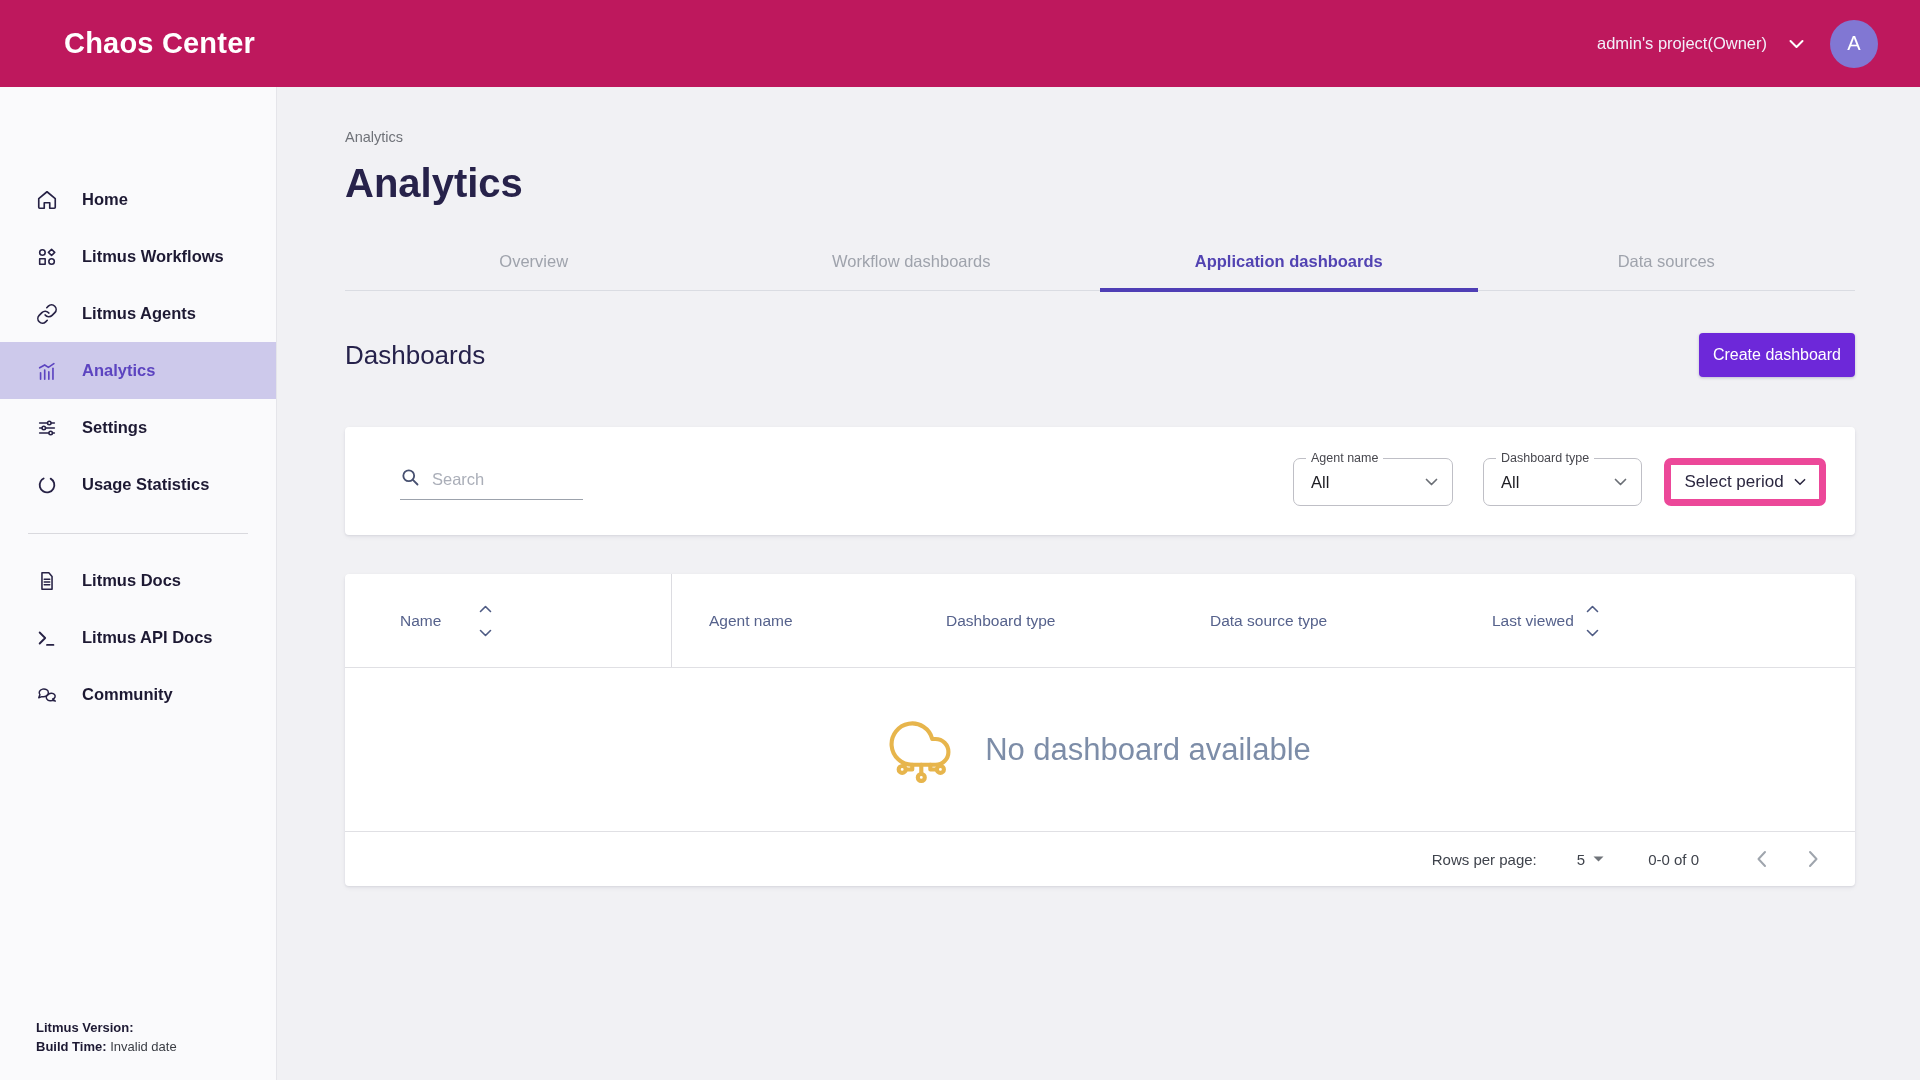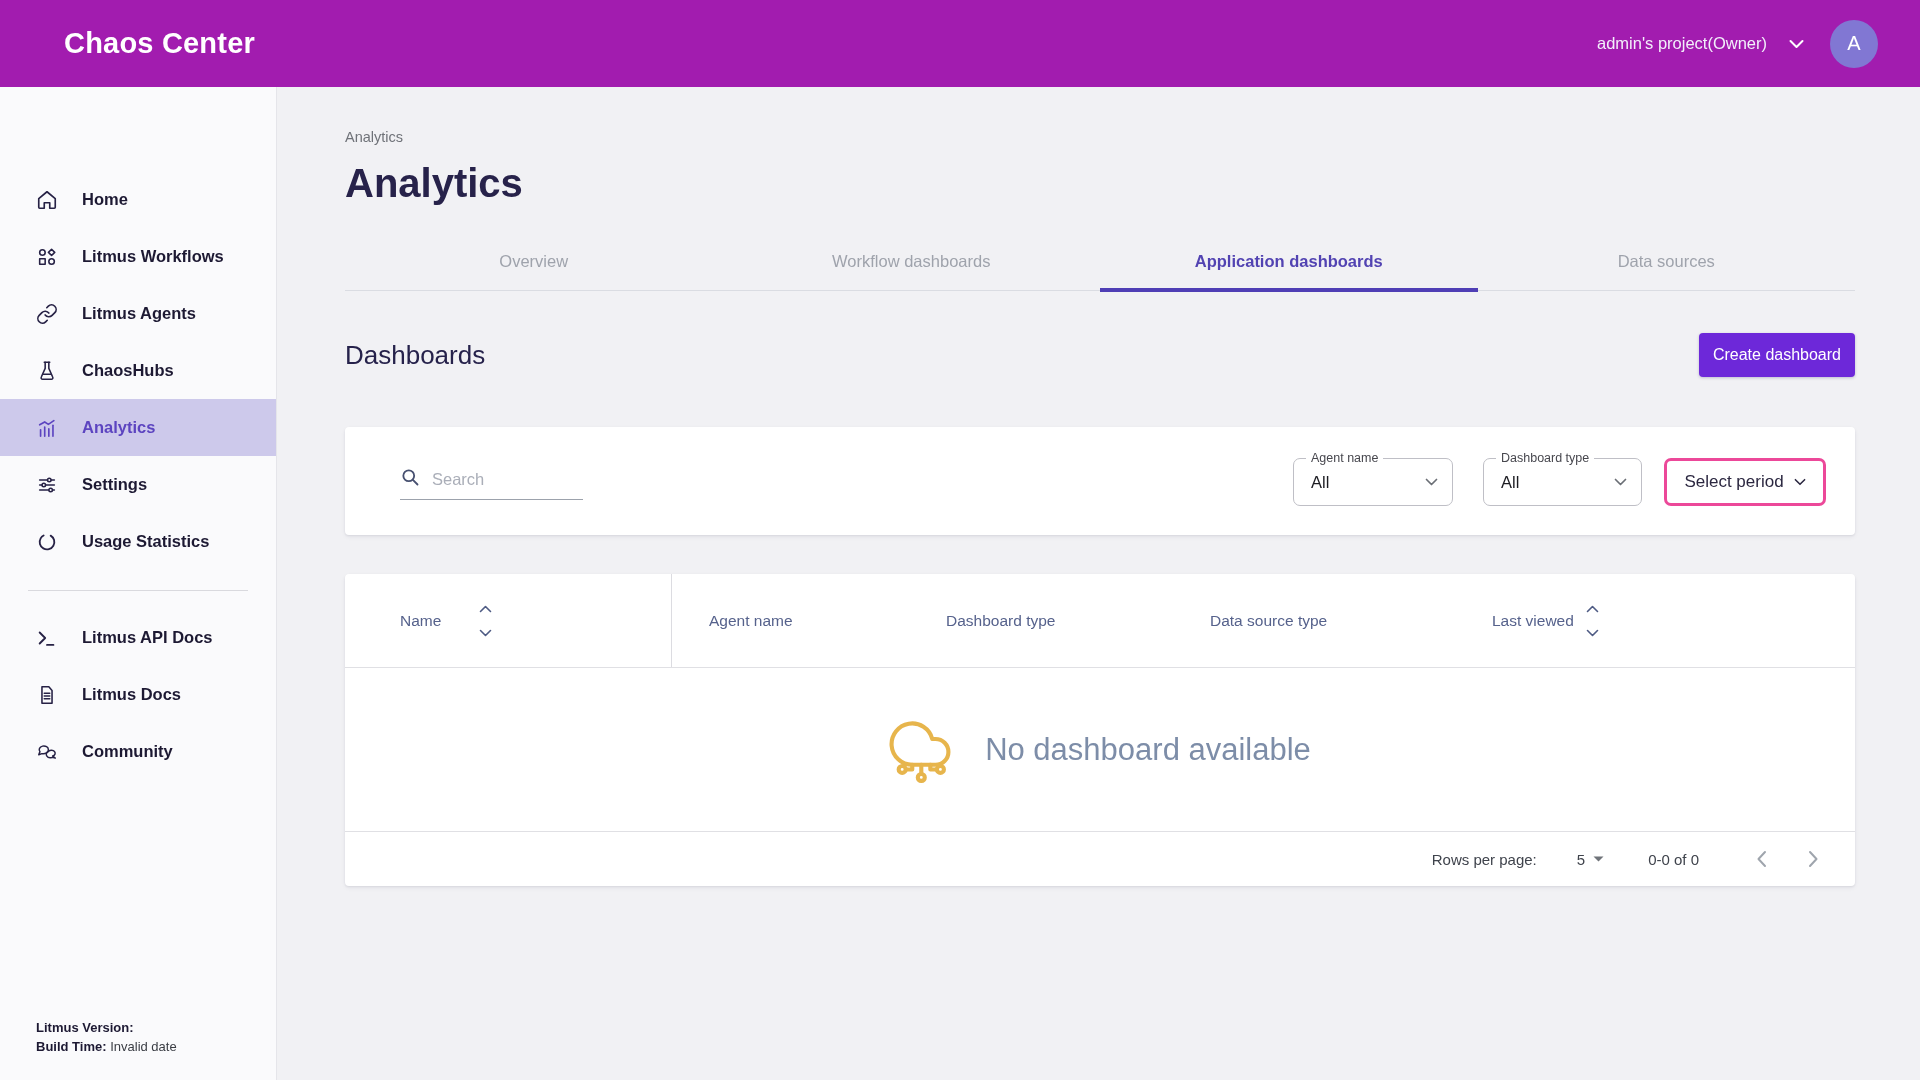--- a/index.html
+++ b/index.html
@@ -7,21 +7,21 @@
   body {
     font-family: "Liberation Sans", sans-serif;
     background: #f1f1f4;
     overflow: hidden;
     color: #1d1933;
   }
   .app { position: relative; width: 1920px; height: 1080px; }
 
   
   .header {
-    height: 87px; background: #a21caf; display: flex; align-items: center;
+    height: 87px; background: #be185d; display: flex; align-items: center;
     padding: 0 42px 0 64px; color: #ffffff;
   }
   .logo { font-size: 29px; font-weight: 700; letter-spacing: .2px; }
   .header-spacer { flex: 1; }
   .project-select {
     display: flex; align-items: center; gap: 22px; cursor: pointer;
     font-size: 16.5px; color: #f2f0fb;
   }
   .avatar {
     width: 48px; height: 48px; border-radius: 50%; background: #8177d3;
@@ -97,21 +97,21 @@
   .mui-select .float-label {
     position: absolute; top: -8px; left: 12px; background: #ffffff;
     padding: 0 5px; font-size: 12.5px; color: #47474e; white-space: nowrap;
   }
   .mui-select .sel-value { font-size: 16.5px; color: #1c1c22; flex: 1; }
   .mui-select .caret { color: #6b6f76; margin-left: 8px; display: flex; }
   .select-agent { left: 948px; width: 160px; }
   .select-dashtype { left: 1138px; width: 159px; }
   .period-btn {
     position: absolute; left: 1319px; top: 31px; width: 162px; height: 48px;
-    border: 3px solid #ec4899; border-radius: 7px; background: #fff;
+    border: 7px solid #ec4899; border-radius: 7px; background: #fff;
     display: flex; align-items: center; justify-content: center; gap: 10px;
     font-size: 17px; font-family: inherit; color: #2b2740; cursor: pointer;
   }
   .period-btn .caret { color: #2b2740; display: flex; }
 
   
   .table-card { margin-top: 39px; height: 312px; display: flex; flex-direction: column; }
   .thead { display: flex; height: 94px; border-bottom: 1px solid #e0e0e4; }
   .th { display: flex; align-items: center; font-size: 15.5px; font-weight: 500; color: #56628c; }
   .th-name { width: 327px; padding-left: 55px; border-right: 1px solid #dcdce1; }
@@ -194,30 +194,20 @@
       <div class="nav-item">
         <span class="nicon">
           <svg width="22" height="22" viewBox="0 0 24 24" fill="none" stroke="currentColor" stroke-width="1.8" stroke-linecap="round" stroke-linejoin="round">
               <path d="M10 13a5 5 0 0 0 7.54.54l3-3a5 5 0 0 0-7.07-7.07l-1.72 1.71"></path>
               <path d="M14 11a5 5 0 0 0-7.54-.54l-3 3a5 5 0 0 0 7.07 7.07l1.71-1.71"></path>
             </svg>
         </span>
         <span>Litmus Agents</span>
       </div>
 
-      <div class="nav-item">
-        <span class="nicon">
-          <svg width="22" height="22" viewBox="0 0 24 24" fill="none" stroke="currentColor" stroke-width="1.7" stroke-linecap="round" stroke-linejoin="round">
-              <path d="M9 2.5h6"></path>
-              <path d="M10 2.5v6.7L5.8 18.6A1.6 1.6 0 0 0 7.3 21h9.4a1.6 1.6 0 0 0 1.5-2.4L14 9.2V2.5"></path>
-              <path d="M8.2 15.5h7.6"></path>
-            </svg>
-        </span>
-        <span>ChaosHubs</span>
-      </div>
 
       <div class="nav-item active">
         <span class="nicon">
           <svg width="22" height="22" viewBox="0 0 24 24" fill="none" stroke="currentColor" stroke-width="1.8" stroke-linecap="round">
               <path d="M5 21v-7"></path>
               <path d="M9.5 21v-10"></path>
               <path d="M14 21v-8"></path>
               <path d="M18.5 21V9"></path>
               <path d="M4 8.5l5.5-3 4 2.5 6-4"></path>
             </svg>
@@ -245,38 +235,38 @@
               <circle cx="12" cy="12" r="8" stroke-dasharray="42 9" transform="rotate(-60 12 12)"></circle>
             </svg>
         </span>
         <span>Usage Statistics</span>
       </div>
 
       <div class="side-divider"></div>
 
       <div class="nav-item">
         <span class="nicon">
-          <svg width="22" height="22" viewBox="0 0 24 24" fill="none" stroke="currentColor" stroke-width="2" stroke-linecap="round" stroke-linejoin="round">
-              <path d="M4 6l6 6-6 6"></path>
-              <path d="M12 19.5h7"></path>
-            </svg>
-        </span>
-        <span>Litmus API Docs</span>
-      </div>
-
-      <div class="nav-item">
-        <span class="nicon">
           <svg width="22" height="22" viewBox="0 0 24 24" fill="none" stroke="currentColor" stroke-width="1.7" stroke-linecap="round" stroke-linejoin="round">
               <path d="M6.5 3h7.5L17.5 7v14H6.5z"></path>
               <path d="M9 10h6"></path>
               <path d="M9 13h6"></path>
               <path d="M9 16h6"></path>
             </svg>
         </span>
         <span>Litmus Docs</span>
+      </div>
+
+      <div class="nav-item">
+        <span class="nicon">
+          <svg width="22" height="22" viewBox="0 0 24 24" fill="none" stroke="currentColor" stroke-width="2" stroke-linecap="round" stroke-linejoin="round">
+              <path d="M4 6l6 6-6 6"></path>
+              <path d="M12 19.5h7"></path>
+            </svg>
+        </span>
+        <span>Litmus API Docs</span>
       </div>
 
       <div class="nav-item">
         <span class="nicon">
           <svg width="22" height="22" viewBox="0 0 24 24" fill="none" stroke="currentColor" stroke-width="1.6" stroke-linecap="round" stroke-linejoin="round">
               <path d="M13.5 9.5a5 4 0 1 0-9.2 2.1L3 15l3.4-1.2a5.5 4.3 0 0 0 7.1-4.3z"></path>
               <path d="M13.8 11.2a4 3.3 0 1 1 4.4 5.2L21 18.7l-3.2-.9a4.5 3.6 0 0 1-4-6.6z"></path>
             </svg>
         </span>
         <span>Community</span>

